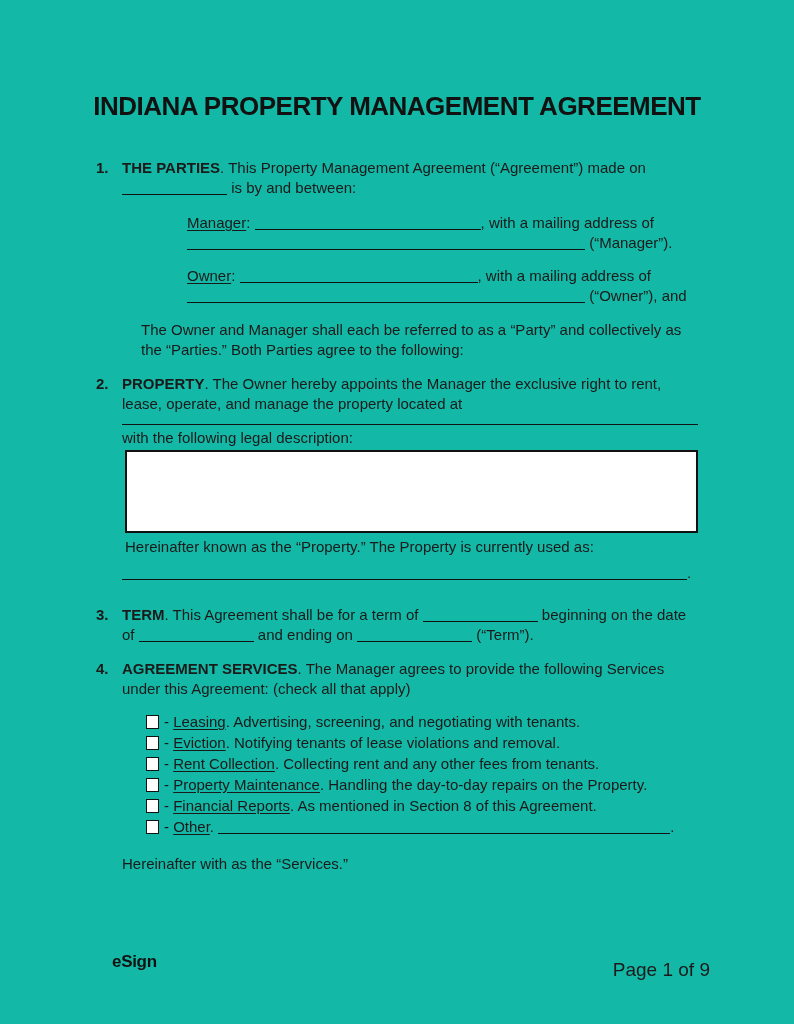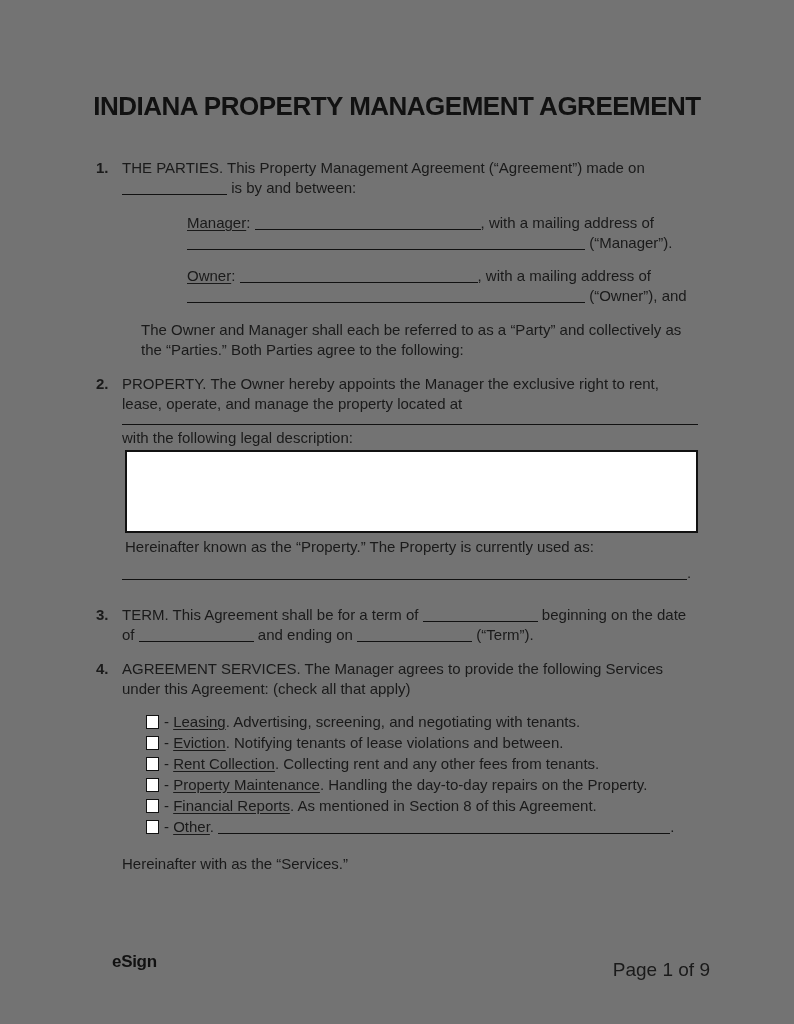--- a/index.html
+++ b/index.html
@@ -1,38 +1,38 @@
 <!DOCTYPE html>
 <html><head>
 <meta charset="utf-8">
 <style>
   * { margin:0; padding:0; box-sizing:border-box; }
   html,body { background:#888; }
   .page {
     position:relative;
     width:794px; height:1024px;
     margin:0 auto;
-    background:#737373;
+    background:#14b8a6;
     color:#1a1a1a;
     font-family:"Liberation Sans", sans-serif;
     font-size:15px; line-height:20px;
     overflow:hidden;
   }
   .title {
     position:absolute; top:92px; left:0; right:0;
     text-align:center;
     font-size:26px; line-height:28px; font-weight:bold;
     letter-spacing:-0.5px;
     color:#111;
   }
   .content { position:absolute; left:96px; top:158px; width:602px; }
   .section { display:flex; }
   .sec-num { width:26px; font-weight:bold; flex:none; }
   .sec-body { flex:1; min-width:0; }
-  .bold { font-weight:normal; }
+  .bold { font-weight:bold; }
   .ul { text-decoration:underline; text-underline-offset:2px; }
   .blank {
     display:inline-block;
     height:13px; margin-bottom:-2px;
     border-bottom:1.5px solid #111;
   }
   .indent-block { margin-left:65px; margin-top:13px; }
   .note-indent { margin-left:19px; margin-top:14px; }
   .mt14 { margin-top:14px; }
   .mt22 { margin-top:22px; }
@@ -109,21 +109,21 @@
     <div class="section mt14">
       <div class="sec-num">4.</div>
       <div class="sec-body">
         <p><span class="bold">AGREEMENT SERVICES</span><span>. The Manager agrees to provide the following Services under this Agreement: (check all that apply)</span></p>
 
         <div class="checklist">
           <div class="check-row">
             <span class="checkbox"></span><span><span>- </span><span class="ul">Leasing</span><span>. Advertising, screening, and negotiating with tenants.</span></span>
           </div>
           <div class="check-row">
-            <span class="checkbox"></span><span><span>- </span><span class="ul">Eviction</span><span>. Notifying tenants of lease violations and between.</span></span>
+            <span class="checkbox"></span><span><span>- </span><span class="ul">Eviction</span><span>. Notifying tenants of lease violations and removal.</span></span>
           </div>
           <div class="check-row">
             <span class="checkbox"></span><span><span>- </span><span class="ul">Rent Collection</span><span>. Collecting rent and any other fees from tenants.</span></span>
           </div>
           <div class="check-row">
             <span class="checkbox"></span><span><span>- </span><span class="ul">Property Maintenance</span><span>. Handling the day-to-day repairs on the Property.</span></span>
           </div>
           <div class="check-row">
             <span class="checkbox"></span><span><span>- </span><span class="ul">Financial Reports</span><span>. As mentioned in Section 8 of this Agreement.</span></span>
           </div>

